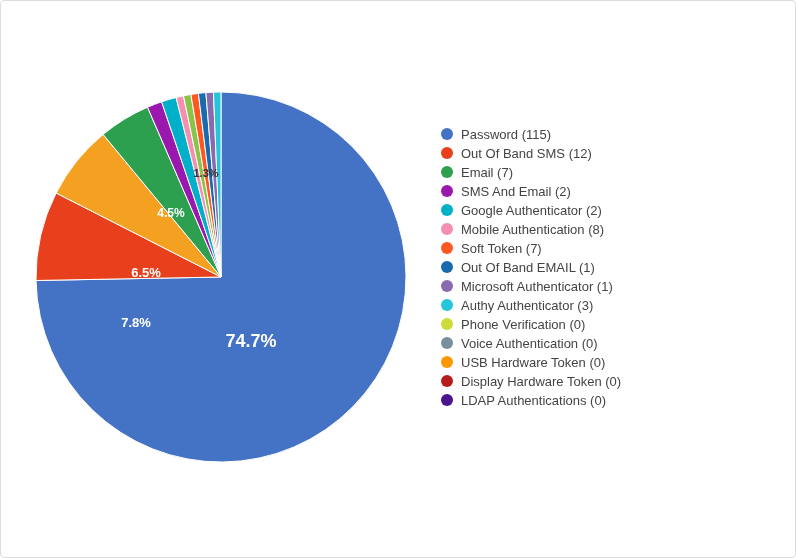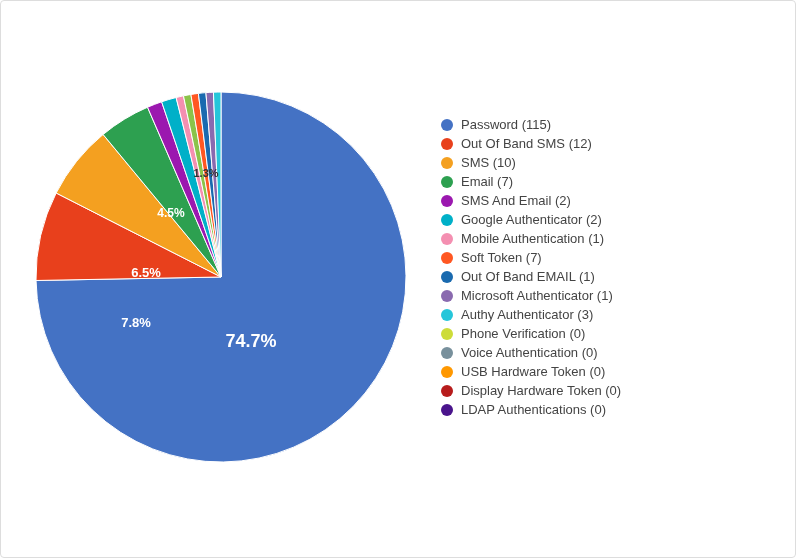--- a/index.html
+++ b/index.html
@@ -110,38 +110,34 @@
 
     <div class="legend-item">
           <div class="legend-dot" style="background: rgb(68, 114, 196);"></div>
           <span>Password (115)</span>
         </div>
         <div class="legend-item">
           <div class="legend-dot" style="background: rgb(232, 64, 28);"></div>
           <span>Out Of Band SMS (12)</span>
         </div>
         <div class="legend-item">
-          <div class="legend-dot" style="background: rgb(244, 160, 32);"></div>
-          <span>SMS (10)</span>
-        </div>
-        <div class="legend-item">
           <div class="legend-dot" style="background: rgb(45, 160, 80);"></div>
           <span>Email (7)</span>
         </div>
         <div class="legend-item">
           <div class="legend-dot" style="background: rgb(155, 24, 175);"></div>
           <span>SMS And Email (2)</span>
         </div>
         <div class="legend-item">
           <div class="legend-dot" style="background: rgb(0, 176, 200);"></div>
           <span>Google Authenticator (2)</span>
         </div>
         <div class="legend-item">
           <div class="legend-dot" style="background: rgb(244, 143, 177);"></div>
-          <span>Mobile Authentication (1)</span>
+          <span>Mobile Authentication (8)</span>
         </div>
         <div class="legend-item">
           <div class="legend-dot" style="background: rgb(255, 87, 34);"></div>
           <span>Soft Token (7)</span>
         </div>
         <div class="legend-item">
           <div class="legend-dot" style="background: rgb(26, 106, 175);"></div>
           <span>Out Of Band EMAIL (1)</span>
         </div>
         <div class="legend-item">

